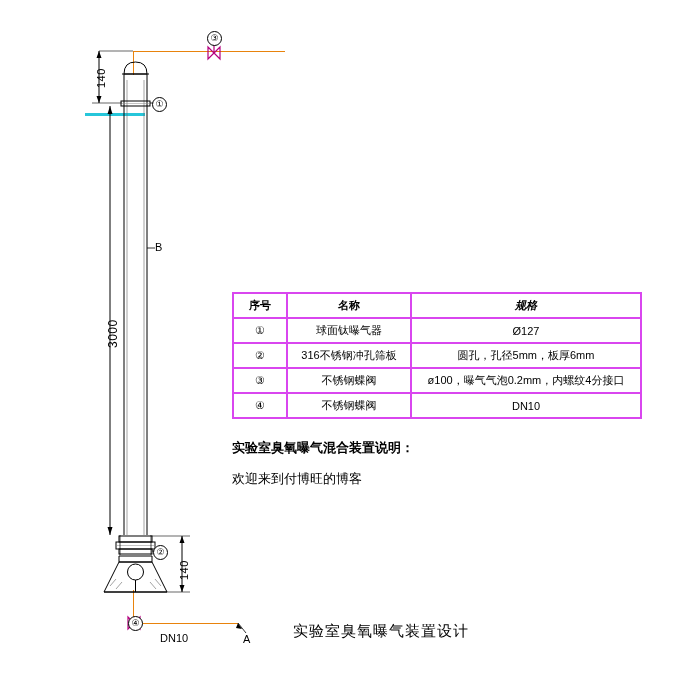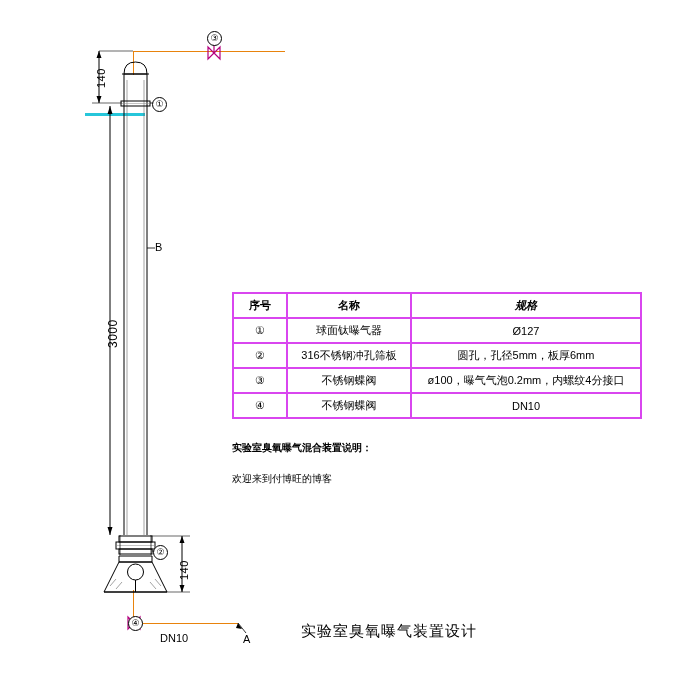--- a/index.html
+++ b/index.html
@@ -72,34 +72,33 @@
     height: 17px;
   }
   .spec-table th { font-weight: bold; }
   .col-no   { width: 44px; }
   .col-name { width: 114px; margin-top: 36px; }
   .col-spec { width: 220px; font-style: italic; }
 
   
   .notes {
     position: absolute;
-    font-size: 10px;
+    font-size: 13px;
     color: #000;
     line-height: 19px;
     white-space: nowrap;
   }
   .notes .nb { font-weight: bold; }
 
   .title-main {
     position: absolute;
     font-size: 15px;
     color: #000;
     font-weight: normal;
     letter-spacing: 1px;
-    margin-left: 8px;
   }
 
   .label-txt {
     position: absolute;
     font-size: 11px;
     color: #000;
   }
 
   svg.overlay {
     position: absolute;

